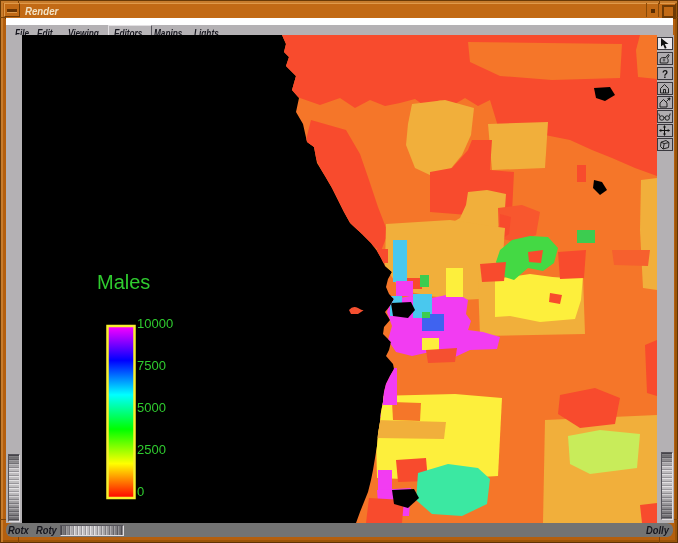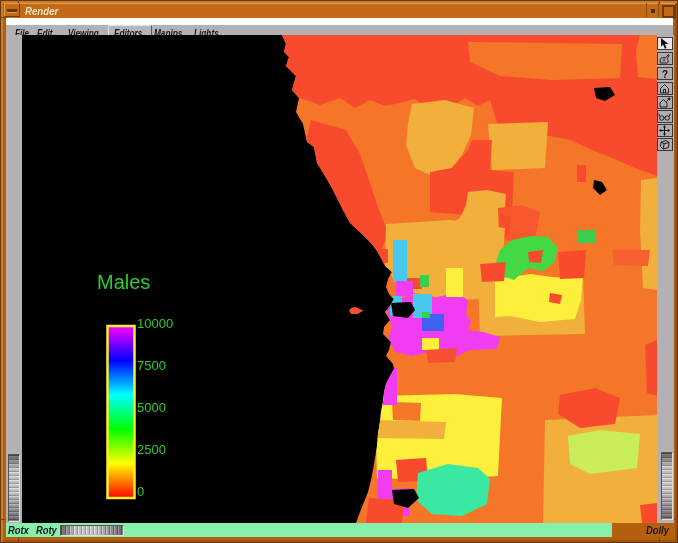--- a/index.html
+++ b/index.html
@@ -21,21 +21,21 @@
 #maxbtn .sq{position:absolute;left:3px;top:2px;width:9px;height:9px;border:2px solid #6e3a05;}
 
 #menubar{left:6px;top:18px;width:667px;height:14px;background:#b4b1b4;
  border-top:7px solid #ffffff;border-bottom:2px solid #4a4850;box-sizing:content-box;}
 .mitem{position:absolute;top:2px;font:italic bold 11px "Liberation Sans",sans-serif;color:#16161e;transform:scaleX(0.75);transform-origin:left top;}
 #editorsbox{position:absolute;left:102px;top:0px;width:42px;height:15px;
  border-top:1px solid #e2dfe2;border-left:1px solid #e2dfe2;border-bottom:1px solid #55535a;border-right:1px solid #55535a;background:#b8b5b8;}
 
 #leftcol{left:6px;top:35px;width:16px;height:488px;background:#b4b1b4;}
 #rightcol{left:657px;top:35px;width:17px;height:488px;background:#b4b1b4;}
-#bottombar{left:6px;top:523px;width:606px;height:14px;background:#86efac;}
+#bottombar{left:6px;top:523px;width:667px;height:14px;background:#737373;border-radius:6px;}
 .blabel{position:absolute;top:1px;font:italic bold 11px "Liberation Sans",sans-serif;color:#16161e;transform:scaleX(0.85);transform-origin:left top;}
 
 .vwheel{position:absolute;width:10px;height:66px;
  border-top:1px solid #55535a;border-left:1px solid #55535a;border-bottom:1px solid #e0dde0;border-right:1px solid #e0dde0;
  background:linear-gradient(180deg,rgba(20,20,25,0.5) 0%,rgba(255,255,255,0.25) 22%,rgba(255,255,255,0.3) 55%,rgba(30,30,35,0.45) 100%),repeating-linear-gradient(180deg,#706d73 0px,#706d73 1px,#d8d5d8 1px,#d8d5d8 2px,#a8a5a8 2px,#a8a5a8 4px);}
 #hwheel{position:absolute;left:54px;top:2px;width:62px;height:9px;
  border-top:1px solid #55535a;border-left:1px solid #55535a;border-bottom:1px solid #e0dde0;border-right:1px solid #e0dde0;
  background:linear-gradient(90deg,rgba(20,20,25,0.5) 0%,rgba(255,255,255,0.25) 22%,rgba(255,255,255,0.3) 55%,rgba(30,30,35,0.45) 100%),repeating-linear-gradient(90deg,#706d73 0px,#706d73 1px,#d8d5d8 1px,#d8d5d8 2px,#a8a5a8 2px,#a8a5a8 4px);}
 
 .ibox{position:absolute;left:0px;width:16px;height:13px;background:#b0adb0;

